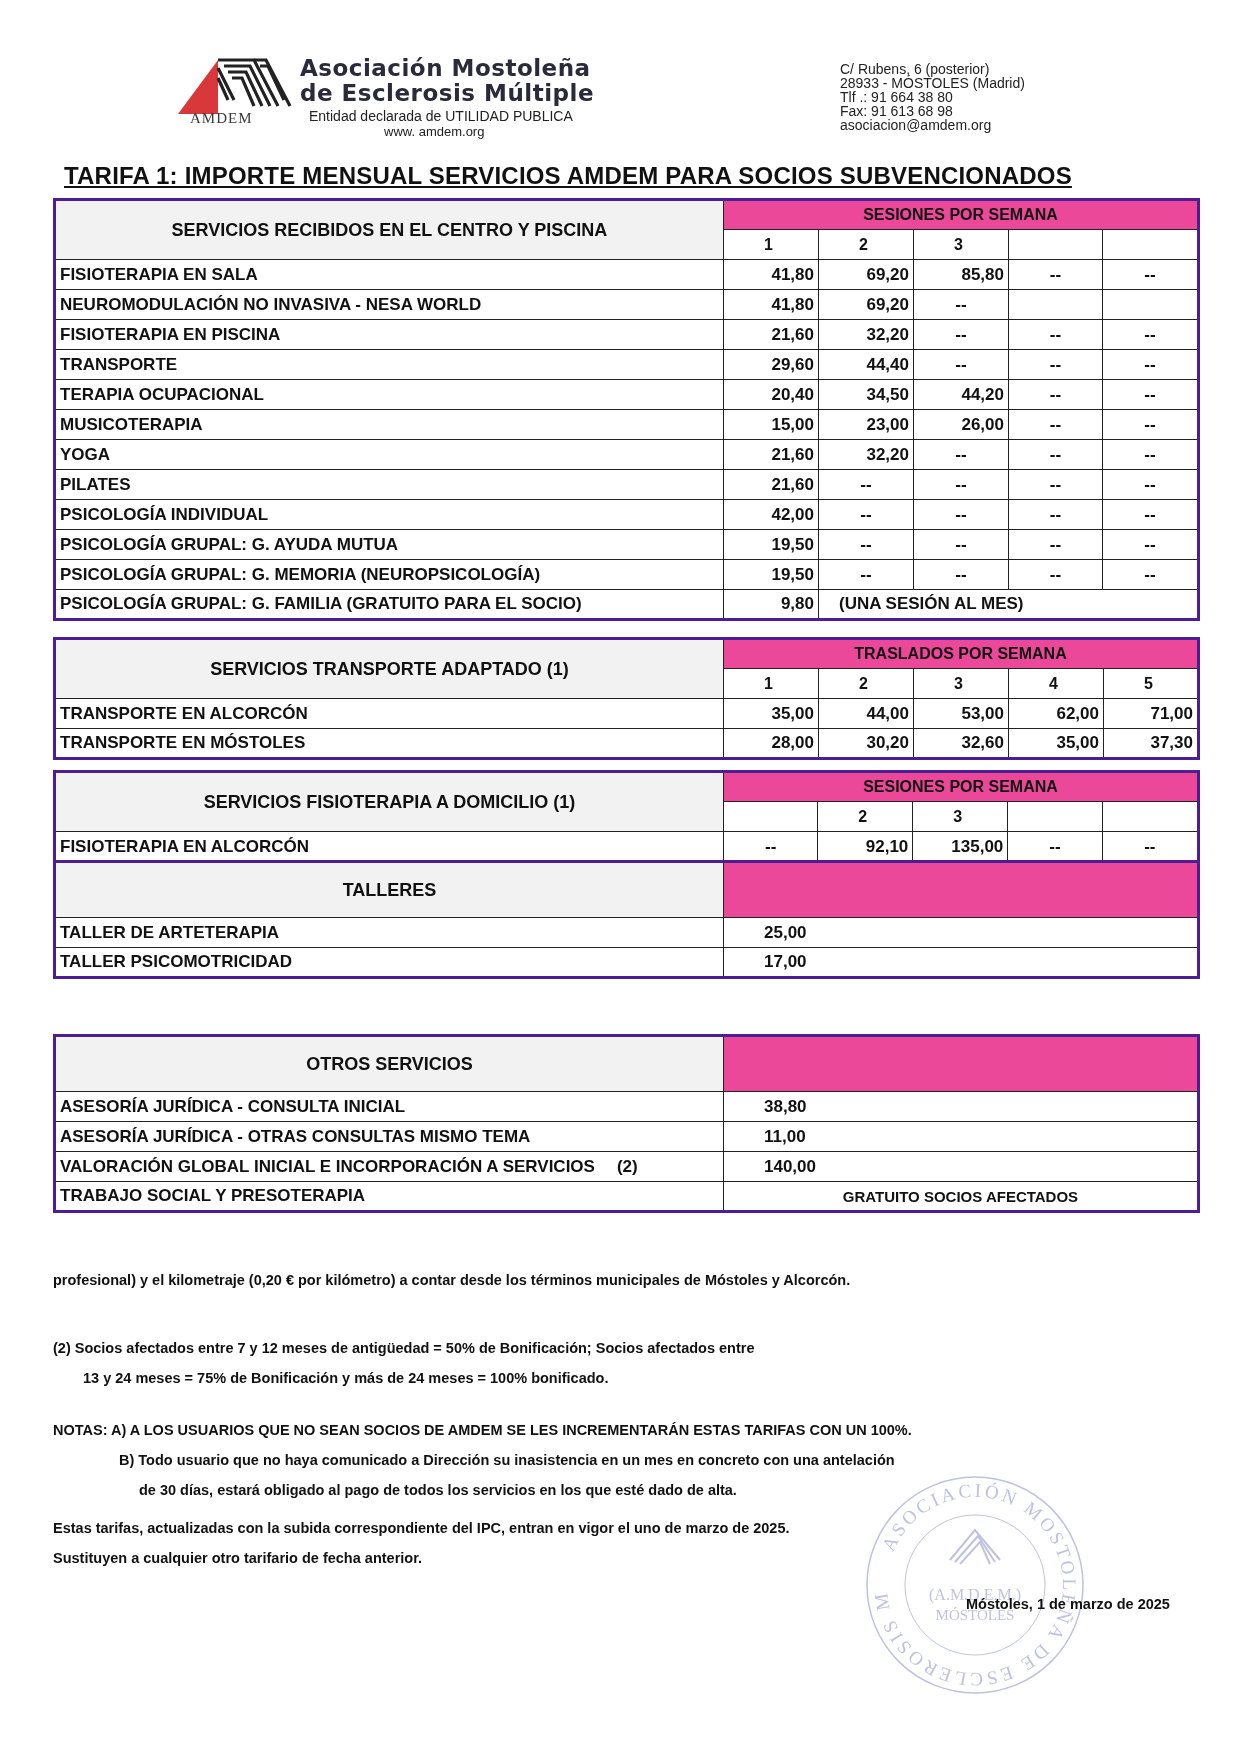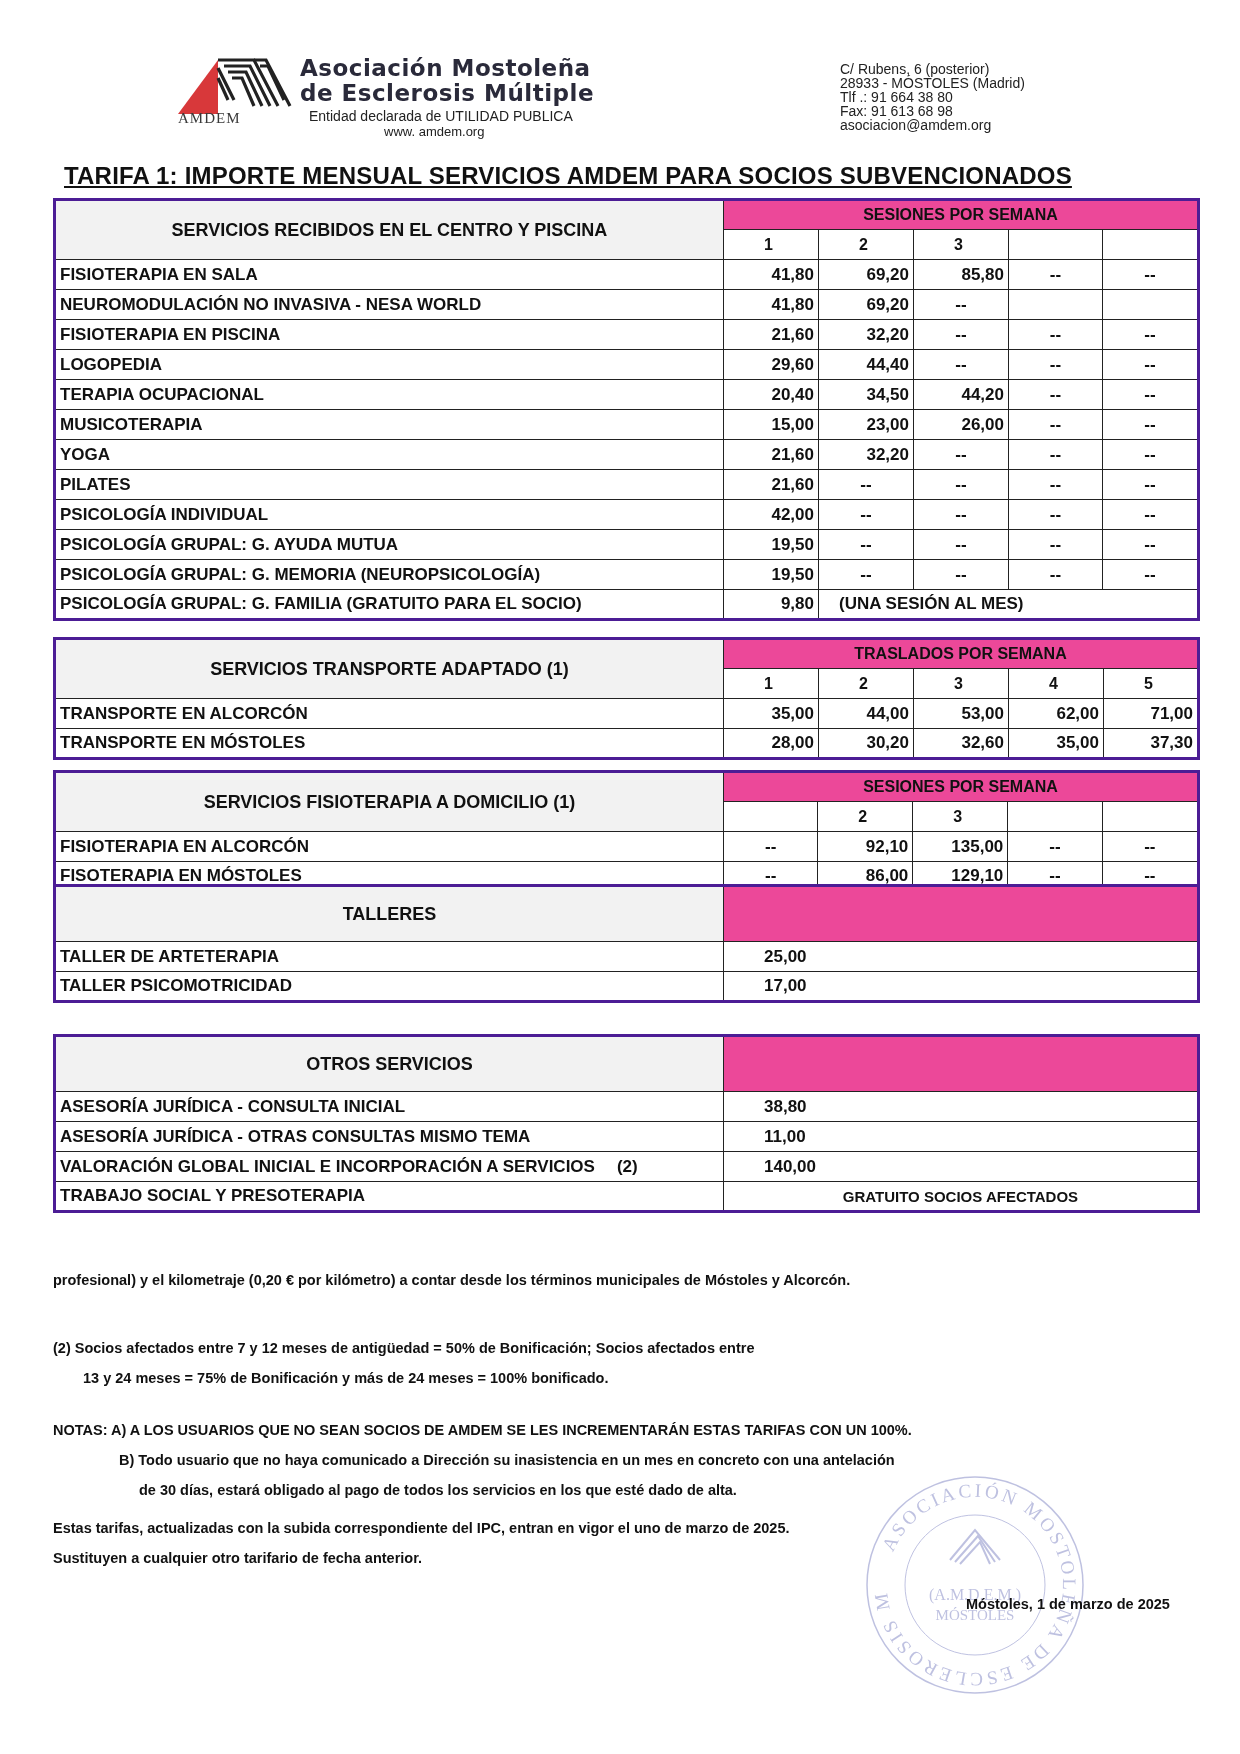--- a/index.html
+++ b/index.html
@@ -1,21 +1,21 @@
 <!DOCTYPE html>
 <html><head>
 <meta charset="utf-8">
 <style>
   * { box-sizing: border-box; margin: 0; padding: 0; }
   html, body { width: 1240px; height: 1754px; background: #ffffff; }
   body { position: relative; font-family: "Liberation Sans", sans-serif; color: #111; overflow: hidden; }
 
   
   .logo { position: absolute; left: 178px; top: 56px; width: 120px; height: 70px; }
-  .logo-text { position: absolute; left: 178px; top: 110px; width: 105px; font-family: "Liberation Serif", serif; font-size: 15px; color: #3a3a3a; letter-spacing: 1px; }
+  .logo-text { position: absolute; left: 190px; top: 110px; width: 105px; font-family: "Liberation Serif", serif; font-size: 15px; color: #3a3a3a; letter-spacing: 1px; }
   .org { position: absolute; left: 300px; top: 56px; width: 340px; }
   .org-name1, .org-name2 { font-family: "DejaVu Sans", sans-serif; font-weight: bold; font-size: 23px; color: #2a2a3a; line-height: 25px; letter-spacing: 0.5px; }
   .org-sub { font-size: 14px; margin-left: 9px; color: #222; margin-top: 2px; }
   .org-web { font-size: 13px; margin-left: 84px; color: #222; }
   .contact { position: absolute; left: 840px; top: 62px; font-size: 14px; line-height: 14px; color: #222; }
 
   
   .title { position: absolute; left: 64px; top: 162px; width: 1150px; font-size: 24px; font-weight: bold; text-decoration: underline; letter-spacing: 0.2px; color: #111; white-space: nowrap; }
 
   
@@ -107,21 +107,21 @@
       </tr>
       <tr>
         <td class="name">FISIOTERAPIA EN PISCINA</td>
         <td class="val">21,60</td>
         <td class="val">32,20</td>
         <td class="vc">--</td>
         <td class="vc">--</td>
         <td class="vc">--</td>
       </tr>
       <tr>
-        <td class="name">LOGOPEDIA</td>
+        <td class="name">TRANSPORTE</td>
         <td class="val">29,60</td>
         <td class="val">44,40</td>
         <td class="vc">--</td>
         <td class="vc">--</td>
         <td class="vc">--</td>
       </tr>
       <tr>
         <td class="name">TERAPIA OCUPACIONAL</td>
         <td class="val">20,40</td>
         <td class="val">34,50</td>
@@ -248,21 +248,21 @@
         <td class="name">FISOTERAPIA EN MÓSTOLES</td>
         <td class="vc">--</td>
         <td class="val">86,00</td>
         <td class="val">129,10</td>
         <td class="vc">--</td>
         <td class="vc">--</td>
       </tr>
     </tbody>
 </table>
 
-<table class="tb" style="top:884px;">
+<table class="tb" style="top:860px;">
   <tbody>
       <tr>
     <td class="hdr" style="height:56px;">TALLERES</td>
     <td class="hdr-right" style="height:56px;"></td>
   </tr>
   </tbody>
     <tbody id="talleres-body">
       <tr>
         <td class="name">TALLER DE ARTETERAPIA</td>
         <td class="price-left">25,00</td>

